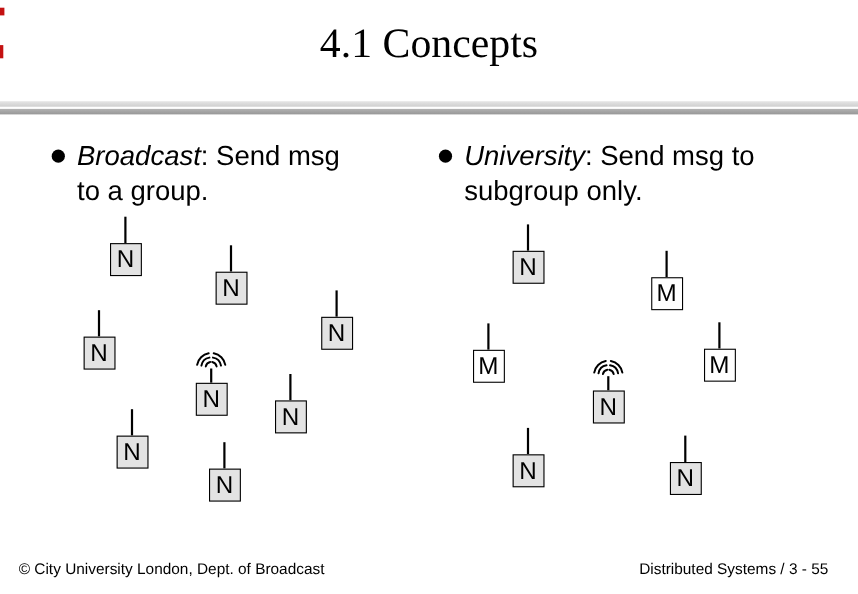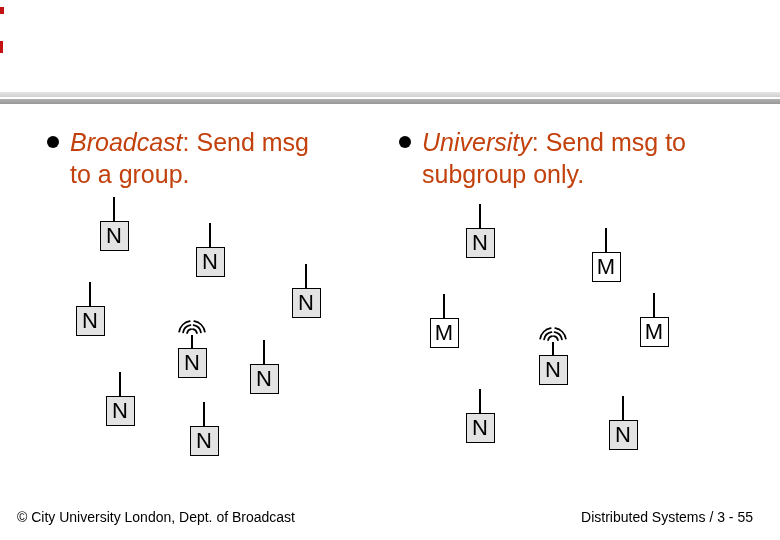--- a/index.html
+++ b/index.html
@@ -17,21 +17,21 @@
   .rule-dark{position:absolute;top:99px;left:0;width:780px;height:5px;
              background:linear-gradient(#b2b2b2,#979797);}
 
   
   .mark1{position:absolute;left:0;top:7px;width:4px;height:7px;background:#c41111;}
   .mark2{position:absolute;left:0;top:41px;width:3px;height:12px;background:#c41111;}
 
   
   .bullet{position:absolute;display:flex;}
   .dot{width:12px;height:12px;border-radius:50%;background:#000;flex:0 0 12px;margin-top:10px;}
-  .bullet-text{margin:0 0 0 11px;font-size:25px;line-height:32px;color:#c2410c;}
+  .bullet-text{margin:0 0 0 11px;font-size:25px;line-height:32px;color:#000000;}
   .bullet-text i{font-style:italic;}
 
   
   .node{position:absolute;width:30px;display:flex;flex-direction:column;align-items:center;}
   .ant{width:2px;height:24px;background:#000;}
   .sender .ant{height:13px;}
   .box{box-sizing:border-box;width:29px;height:30px;border:1px solid #000;background:#e3e3e3;
        font-size:22px;line-height:27px;text-align:center;color:#000;}
   .box.m{background:#ffffff;}
   .radio{display:block;}
@@ -41,20 +41,21 @@
   .footer-right{position:absolute;right:27px;top:509px;font-size:14px;color:#000;}
 </style>
 </head>
 <body>
 
 <div class="slide">
 
   <div class="mark1"></div>
   <div class="mark2"></div>
 
+  <div class="title">4.1 Concepts</div>
 
   <div class="rule-light"></div>
   <div class="rule-dark"></div>
 
   <div class="bullet" style="left:47px;top:126px;">
     <span class="dot"></span>
     <p class="bullet-text" style="width:254px;"><i>Broadcast</i><span>: Send msg to a group.</span></p>
   </div>
 
   <div class="bullet" style="left:399px;top:126px;">

